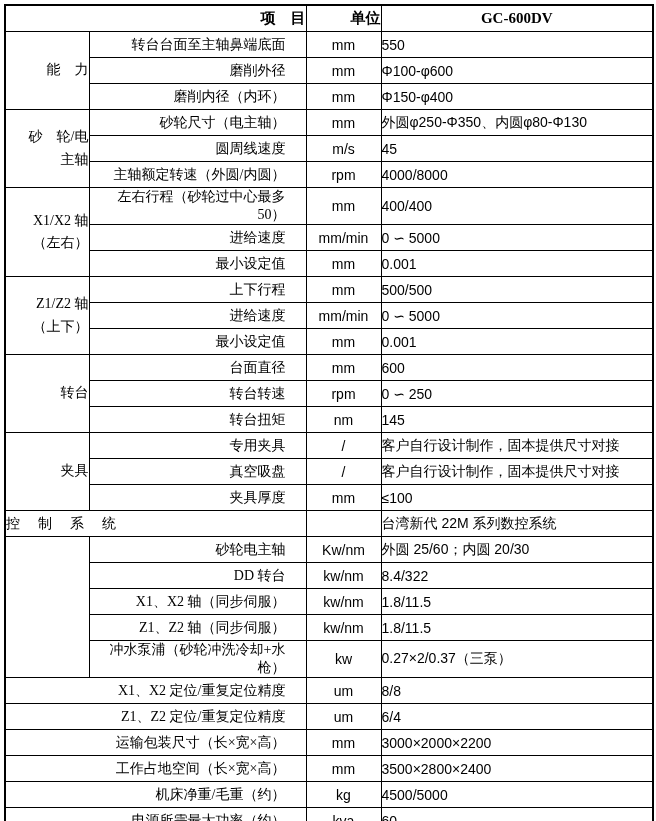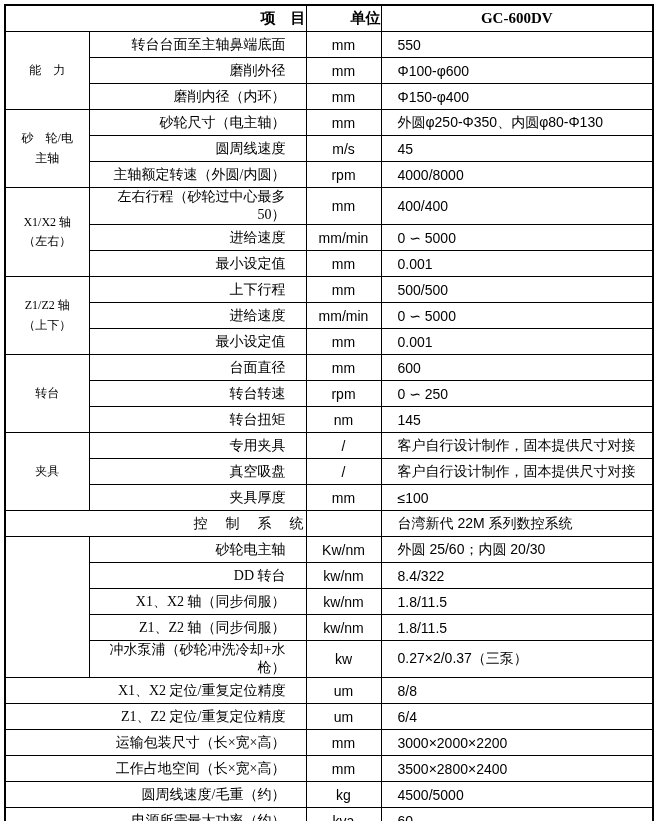--- a/index.html
+++ b/index.html
@@ -22,42 +22,42 @@
     height:25px;
     padding:0;
   }
   th { font-weight:bold; }
   .th-item, .th-unit, .cat, .item, .ctrl {
     font-family:"Liberation Serif", serif;
   }
   .th-item, .th-unit { text-align:right; font-size:15px; }
   .th-model { text-align:center; font-size:15px; font-family:Liberation Serif, serif; }
   .cat {
-    text-align:center;
+    text-align:right;
     white-space:pre-line;
-    font-size:12px;
+    font-size:14px;
     line-height:1.6;
   }
   .item {
     text-align:right;
     padding:0 20px;
     font-size:14px;
   }
   .unit {
     text-align:center;
     font-size:14px;
     font-family:"Liberation Sans", sans-serif;
   }
   .val {
     text-align:left;
-    padding:0 16px;
+    padding:0 0;
     font-size:14px;
     font-family:"Liberation Sans", sans-serif;
   }
-  .ctrl { text-align:right; font-size:14px; letter-spacing:2px;font-family:Liberation Serif, serif; }
+  .ctrl { text-align:left; font-size:14px; letter-spacing:2px;font-family:Liberation Serif, serif; }
 </style>
 </head>
 <body>
 
 <div class="wrap">
 <table class="spec">
   <colgroup>
     <col style="width:84px">
         <col style="width:217px">
         <col style="width:75px">
@@ -223,21 +223,21 @@
     <td colspan="2" class="item">运输包装尺寸（长×宽×高）</td>
     <td class="unit">mm</td>
     <td class="val">3000×2000×2200</td>
   </tr>
   <tr>
     <td colspan="2" class="item">工作占地空间（长×宽×高）</td>
     <td class="unit">mm</td>
     <td class="val">3500×2800×2400</td>
   </tr>
   <tr>
-    <td colspan="2" class="item">圆周线速度/毛重（约）</td>
+    <td colspan="2" class="item">机床净重/毛重（约）</td>
     <td class="unit">kg</td>
     <td class="val">4500/5000</td>
   </tr>
   <tr>
     <td colspan="2" class="item">电源所需最大功率（约）</td>
     <td class="unit">kva</td>
     <td class="val">60</td>
   </tr>
 
 </tbody>

